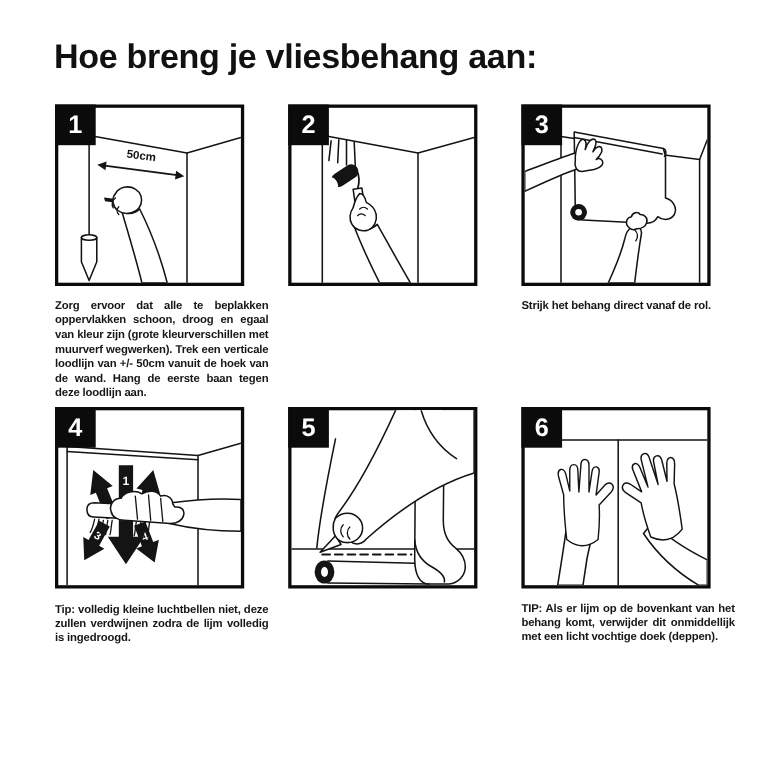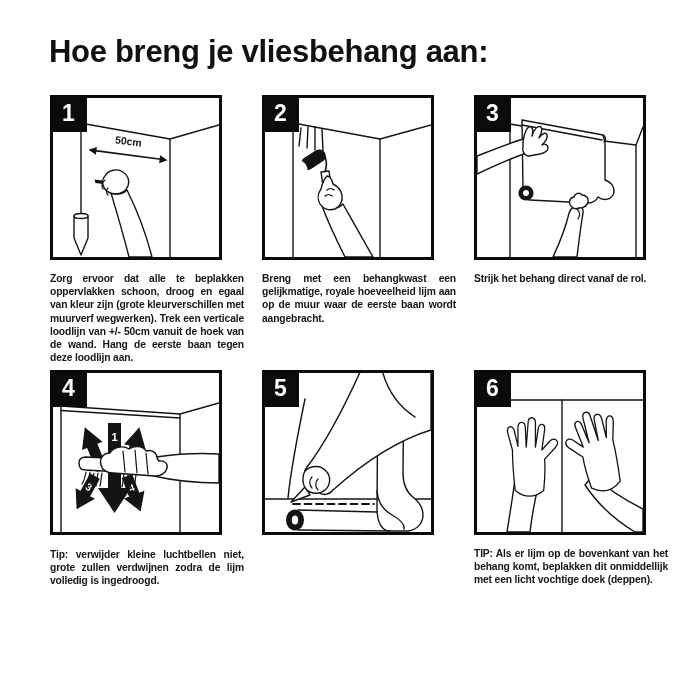--- a/index.html
+++ b/index.html
@@ -86,21 +86,20 @@
         </g>
         <path class="ln" style="stroke-width:1.6" d="M59,56 C62,62 62,68 60,74"></path>
         <path class="wh" d="M56,74 L64,73 L66,86 L58,88 Z"></path>
         <path class="wh" d="M57,108 C63,124 72,143 80,159 L108,159 C97,140 87,122 78,106 C72,112 63,112 57,108 Z"></path>
         <path class="wh" d="M62,78 C65,78 67,82 68,86 C72,88 76,92 77,97 C78,103 75,109 70,111 C64,113 58,111 55,106 C52,101 53,95 56,91 C57,87 58,82 62,78 Z"></path>
         <path class="ln thin" d="M62,92 C64,90 67,90 69,92"></path>
         <path class="ln thin" d="M60,98 C62,96 65,96 67,98"></path>
       </svg>
     </div>
     <div class="caption">
-      <p>Breng met een behangkwast een gelijkmatige, royale hoeveelheid lijm aan op de muur waar de eerste baan wordt aangebracht.</p>
     </div>
   </div>
 
   <div class="cell c2 r0">
     <div class="panel">
       <div class="badge">3</div>
       <svg width="166" height="159" viewBox="0 0 166 159">
         <path class="ln" d="M33,26 L33,159"></path>
         <path class="ln" d="M33,26 L45,28"></path>
         <path class="ln" d="M127,43 L159,47 L166,29"></path>
@@ -162,21 +161,21 @@
           <path d="M83,102 C82,107 82,112 81,115"></path>
         </g>
         <path class="wh" d="M103,84 C124,81 148,80 166,81 L166,110 C142,110 118,107 101,103 C104,97 105,90 103,84 Z"></path>
         <path class="wh" d="M48,92 C46,86 50,80 57,80 C60,74 70,72 76,76 C82,72 90,73 93,78 C99,76 104,80 104,85 L106,88 C112,87 115,91 114,95 C113,100 108,103 102,103 L60,100 C54,100 49,97 48,92 Z"></path>
         <path class="ln thin" d="M70,78 L72,99"></path>
         <path class="ln thin" d="M82,77 L84,100"></path>
         <path class="ln thin" d="M93,80 L95,101"></path>
       </svg>
     </div>
     <div class="caption">
-      <p class="gap">Tip: verwijder kleine luchtbellen niet, grote zullen verdwijnen zodra de lijm volledig is ingedroogd.</p>
+      <p class="gap">Tip: volledig kleine luchtbellen niet, deze zullen verdwijnen zodra de lijm volledig is ingedroogd.</p>
     </div>
   </div>
 
   <div class="cell c1 r1">
     <div class="panel">
       <div class="badge">5</div>
       <svg width="166" height="159" viewBox="0 0 166 159">
         <path class="ln" d="M40,26 C33,60 26,95 23,125"></path>
         <path class="ln" d="M0,126 L166,126"></path>
         <path class="wh" d="M113,-3 L139,-3 L138,100 C138,112 142,120 149,125 C155,130 158,136 158,142 C158,150 152,157 143,158 L125,158 C117,158 112,150 112,135 L113,-3 Z"></path>
@@ -205,17 +204,17 @@
         </defs>
         <path class="ln" d="M34,27 L166,27"></path>
         <path class="ln" d="M85,27 L85,159"></path>
         <path class="wh" d="M30,159 C33,140 36,122 38,106 L62,110 C58,126 55,142 53,159 Z"></path>
         <use href="#handshape" class="wh" transform="translate(52,88) scale(0.92)"></use>
         <path class="wh" d="M108,112 C120,130 138,147 158,159 L166,159 L166,136 C146,126 128,114 116,102 Z"></path>
         <use href="#handshape" class="wh" transform="translate(122,82) rotate(-14) scale(-0.95,0.95)"></use>
       </svg>
     </div>
     <div class="caption">
-      <p>TIP: Als er lijm op de bovenkant van het behang komt, beplakken dit onmiddellijk met een licht vochtige doek (deppen).</p>
+      <p>TIP: Als er lijm op de bovenkant van het behang komt, verwijder dit onmiddellijk met een licht vochtige doek (deppen).</p>
     </div>
   </div>
 
 </div>
 
 </body></html>

